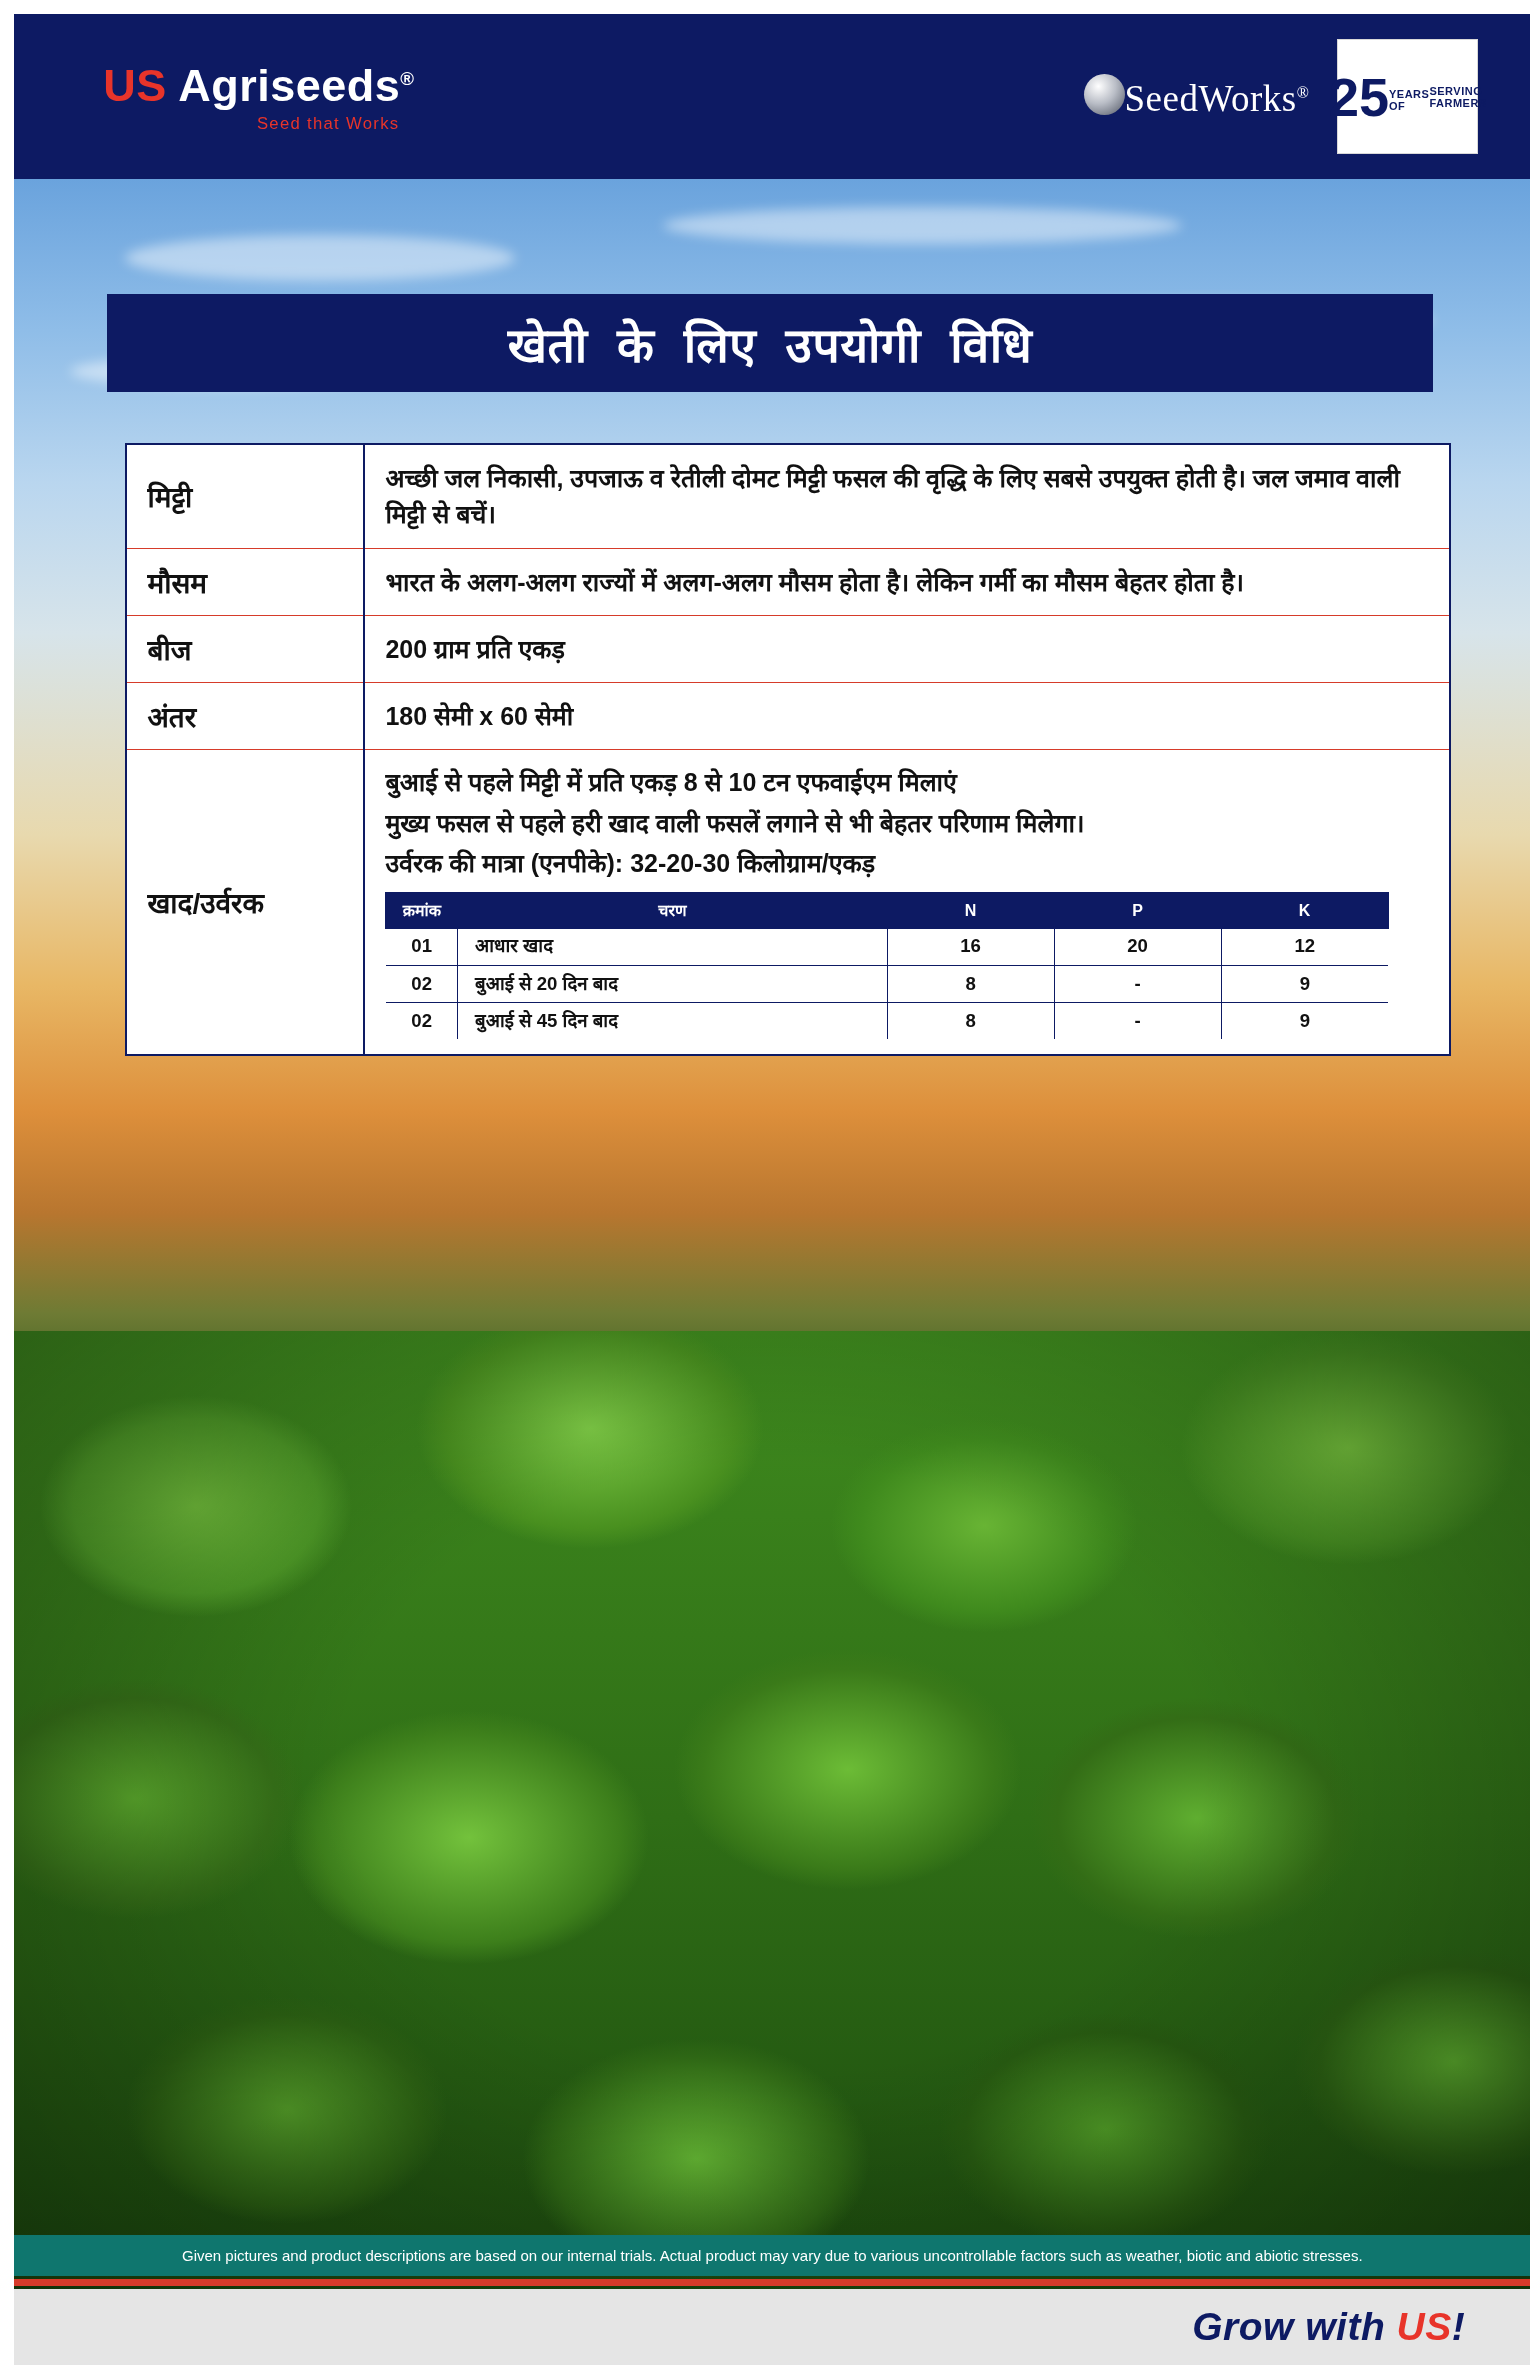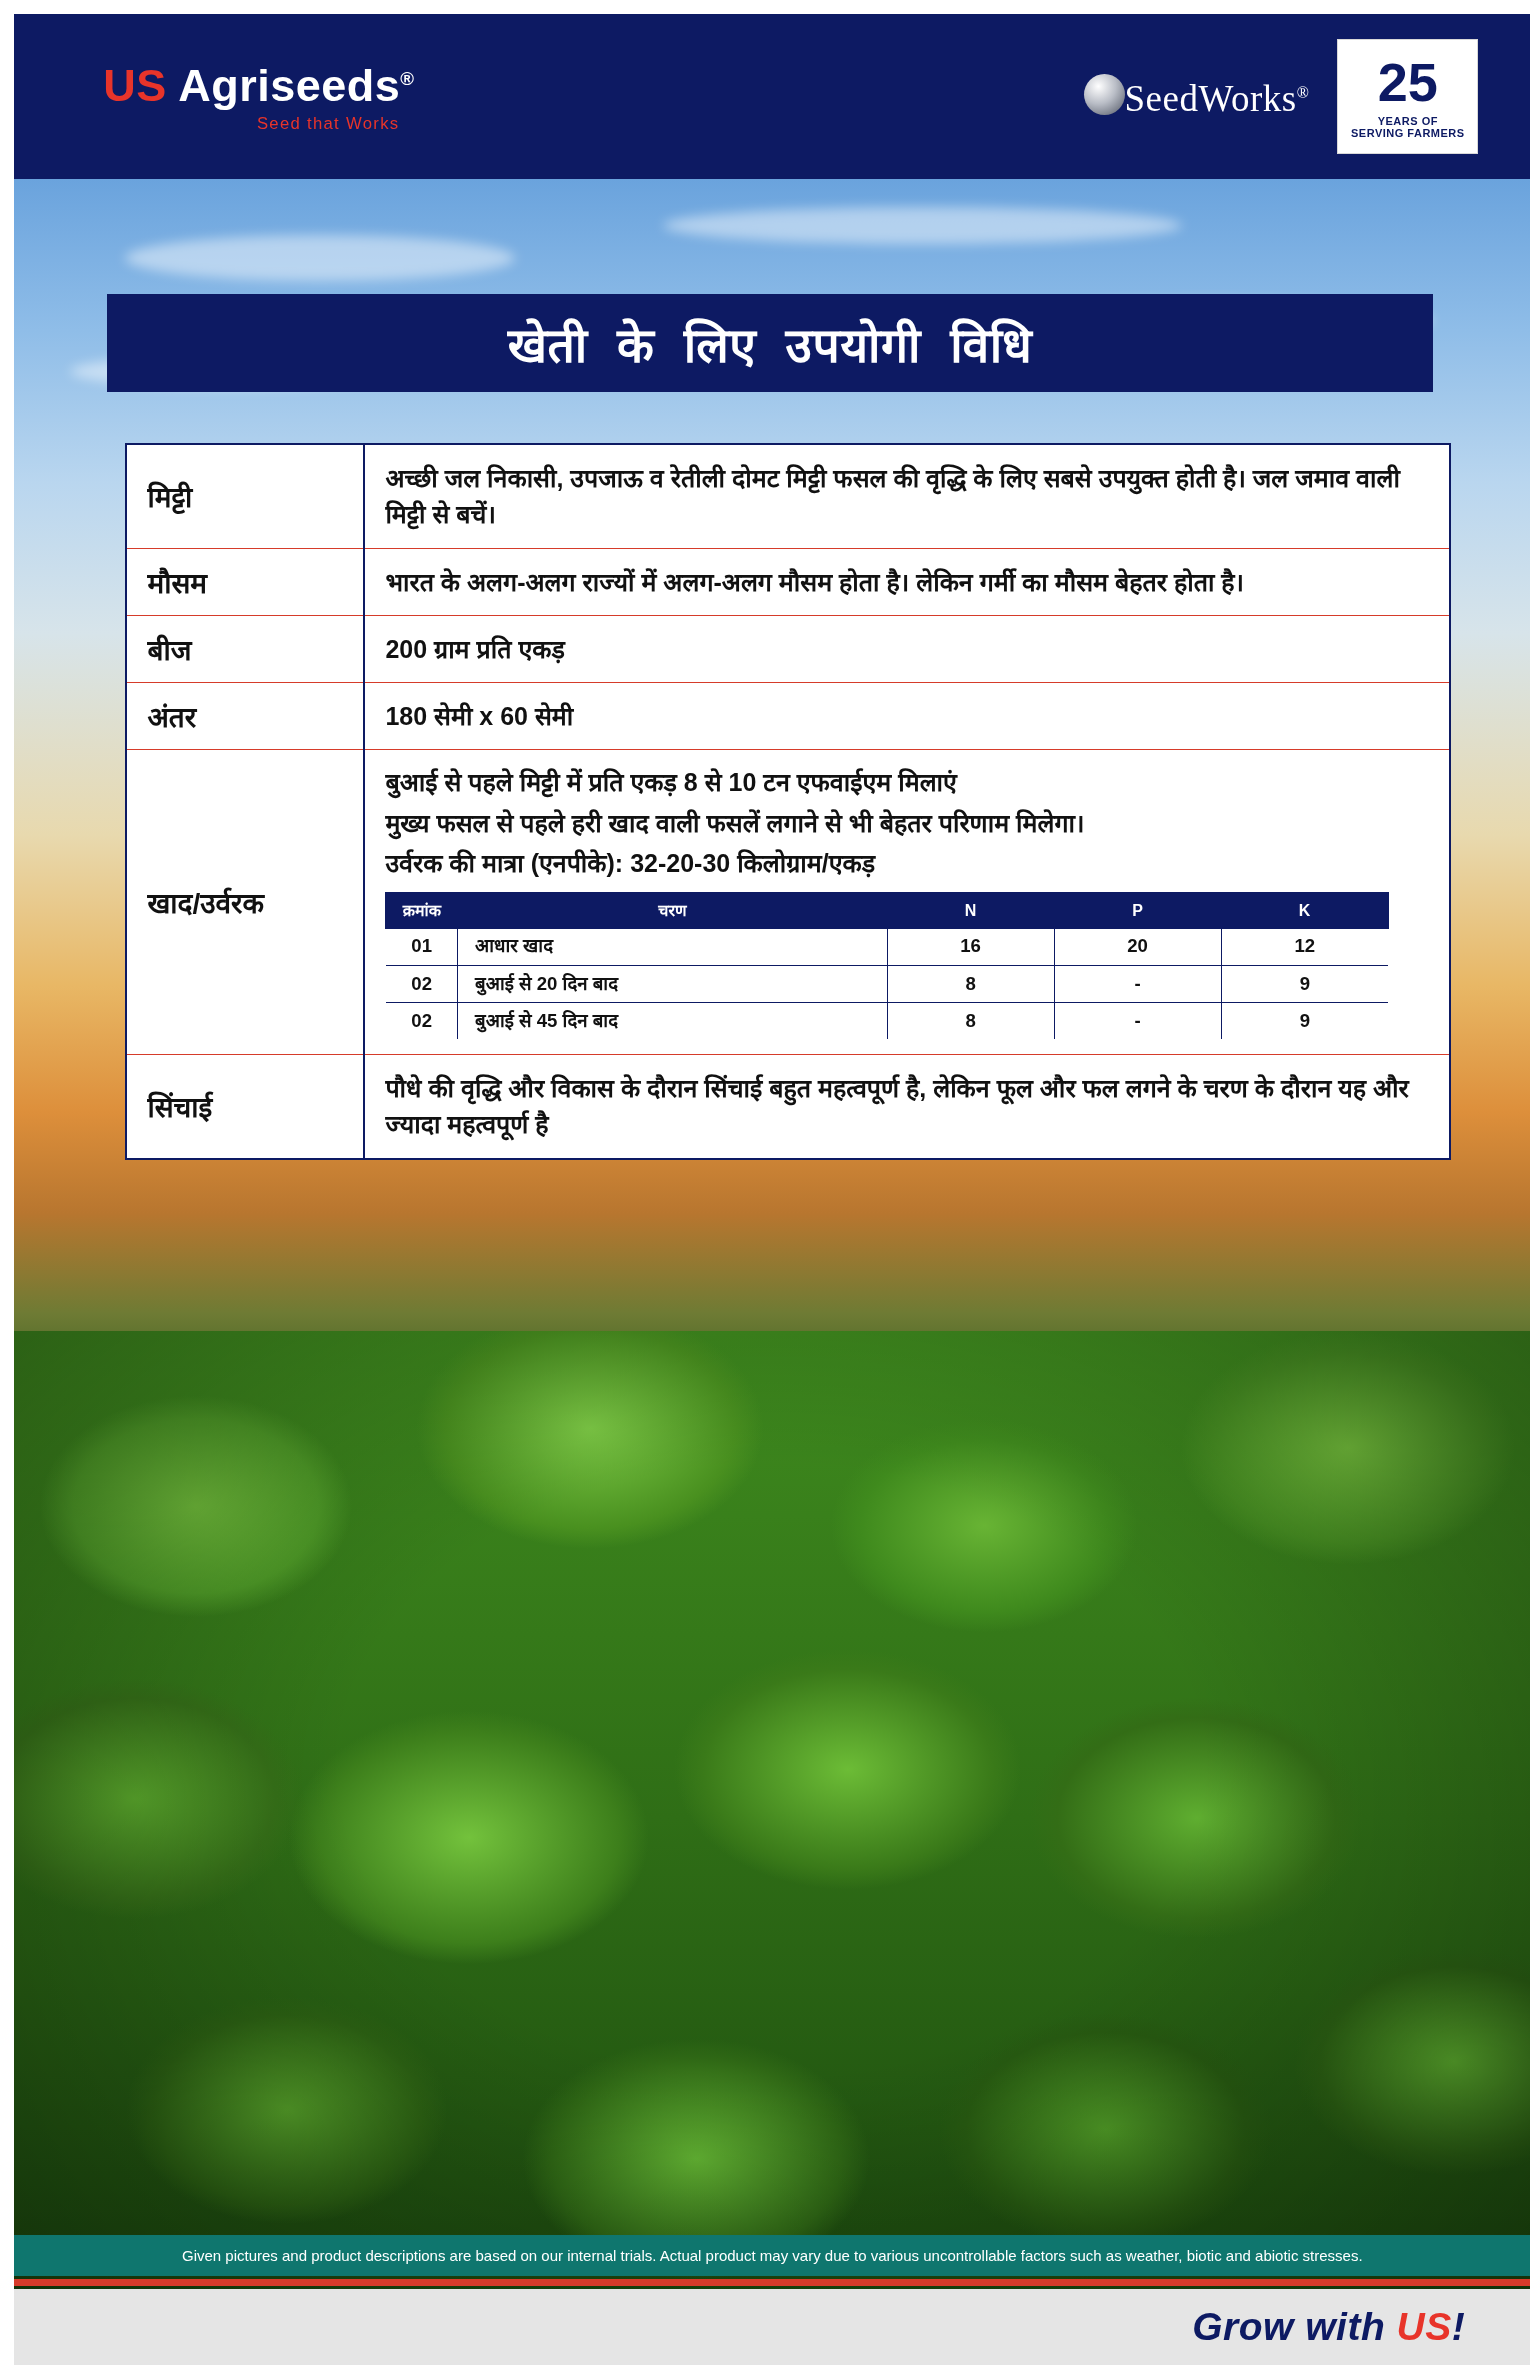--- a/index.html
+++ b/index.html
@@ -87,21 +87,21 @@
     white-space: nowrap;
   }
   .sw-text .reg { font-size: 16px; vertical-align: super; }
 
   .badge25 {
     width: 139px;
     height: 113px;
     background: #ffffff;
     border: 1.9px solid #d8d8d8;
     display: flex;
-    flex-direction: column;
+    flex-direction: row;
     align-items: center;
     justify-content: center;
     margin-right: 28px;
   }
   .badge25 .num {
     font-size: 54px;
     font-weight: bold;
     color: #0d1a63;
     line-height: 1;
     position: relative;
@@ -435,24 +435,20 @@
                   <td>02</td>
                   <td class="step">बुआई से 45 दिन बाद</td>
                   <td>8</td>
                   <td>-</td>
                   <td>9</td>
                 </tr>
               </tbody>
             </table>
           </td>
         </tr>
-        <tr>
-          <td class="label">सिंचाई</td>
-          <td class="value">पौधे की वृद्धि और विकास के दौरान सिंचाई बहुत महत्वपूर्ण है, लेकिन फूल और फल लगने के चरण के दौरान यह और ज्यादा महत्वपूर्ण है</td>
-        </tr>
       </tbody>
     </table>
   </div>
 
   <div class="disclaimer">
     <span>Given pictures and product descriptions are based on our internal trials. Actual product may vary due to various uncontrollable factors such as weather, biotic and abiotic stresses.</span>
   </div>
   <div class="red-strip"></div>
 
   <div class="footer">

